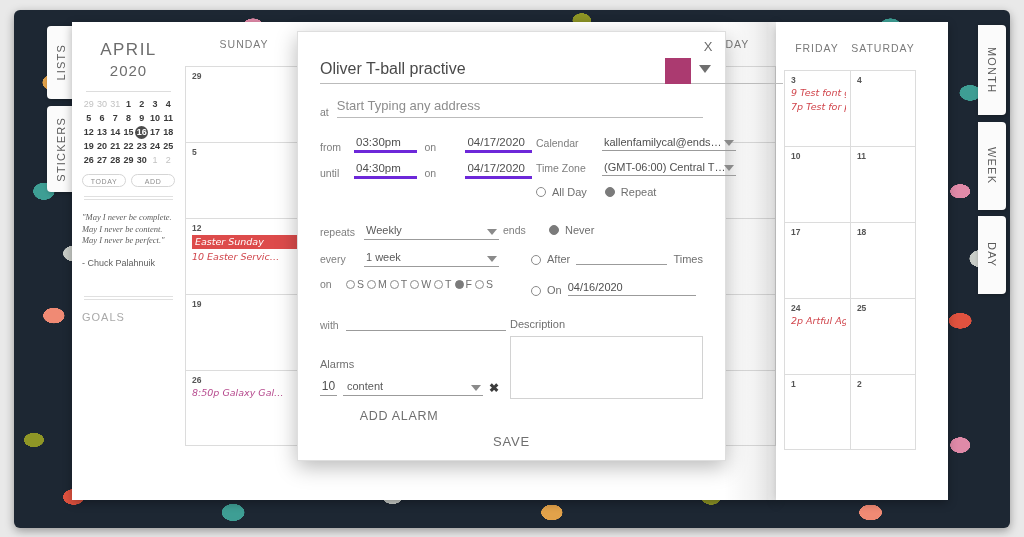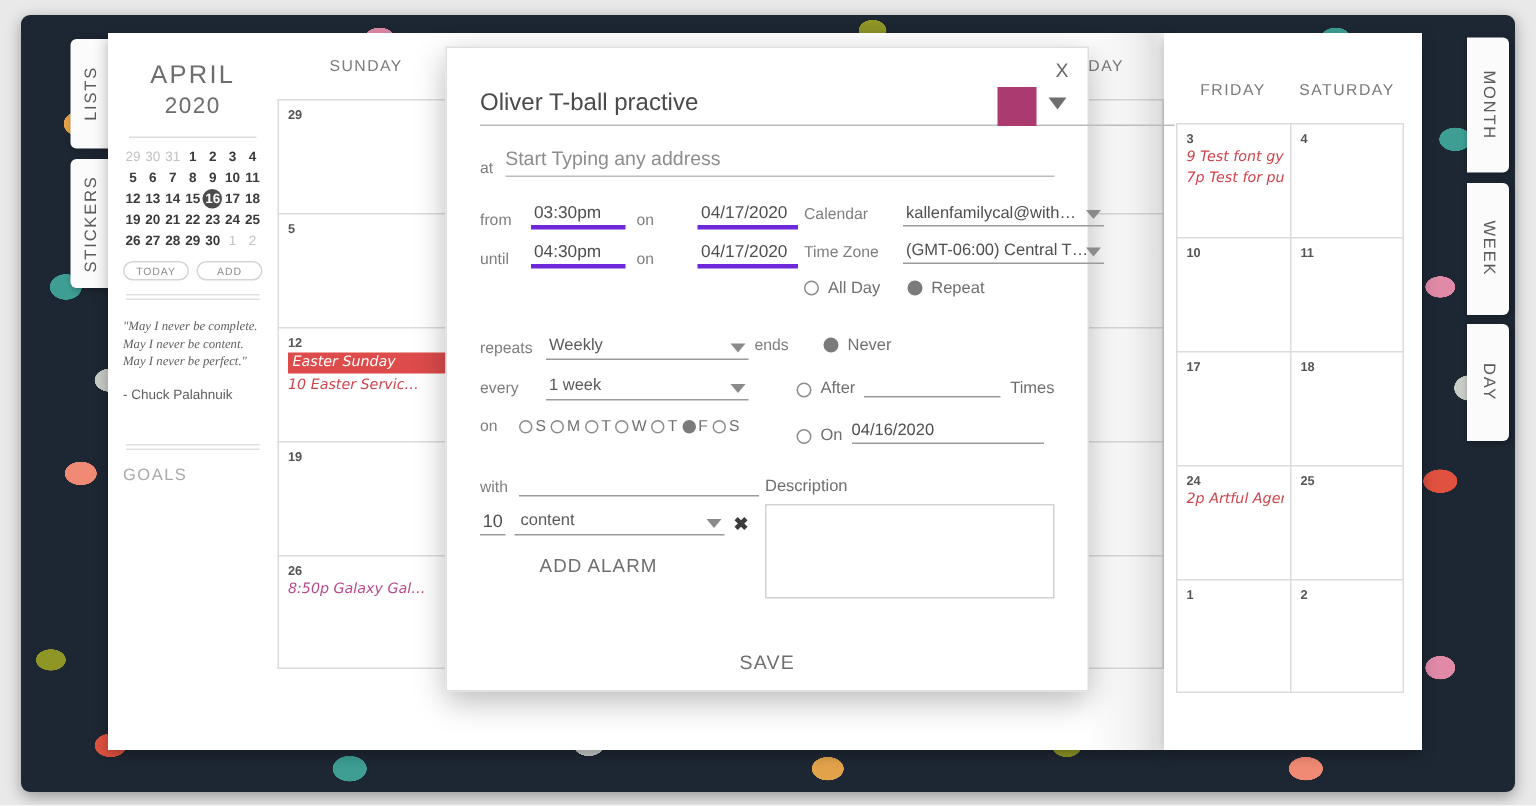--- a/index.html
+++ b/index.html
@@ -161,21 +161,21 @@
   #quote-author { font-size: 9px; color: #5e5e5e; margin-top: 11px; }
   #goals-rule-1 { border-top: 1px solid #e0e0e0; margin: 28px 2px 2px 2px; }
   #goals-rule-2 { border-top: 1px solid #e0e0e0; margin: 0 2px 11px 2px; }
   #goals-label { font-size: 11px; color: #a9a9a9; letter-spacing: 1px; }
 
   
   #month-grid-left {
     position: absolute; left: 113px; top: 0; width: 591px; height: 478px;
   }
   #month-grid-right {
-    position: absolute; left: 8px; top: 16px; width: 152px; height: 478px;
+    position: absolute; left: 8px; top: 4px; width: 132px; height: 478px;
   }
   .dow-row { display: flex; height: 44px; align-items: center; }
   .dow {
     text-align: center; font-size: 10.5px; color: #7a7a7a; letter-spacing: 1px;
   }
   .week-row { display: flex; }
   .cell {
     border: 1px solid #dcdcdc; border-right: none; border-bottom: none;
     height: 76px; padding: 4px 4px 0 6px; background: #fff; overflow: hidden;
   }
@@ -568,21 +568,21 @@
           <div class="u-field time-f">04:30pm</div>
           <div class="lbl on-lbl">on</div>
           <div class="u-field date-f">04/17/2020</div>
         </div>
       </div>
 
       <div id="col-right">
         <div class="rt-row">
           <div class="lbl">Calendar</div>
           <div class="sel-field">
-            <span>kallenfamilycal@with…</span>
+            <span>kallenfamilycal@ends…</span>
             <span class="caret"></span>
           </div>
         </div>
         <div class="rt-row">
           <div class="lbl">Time Zone</div>
           <div class="sel-field">
             <span>(GMT-06:00) Central T…</span>
             <span class="caret"></span>
           </div>
         </div>
@@ -667,20 +667,21 @@
         </div>
       </div>
     </div>
 
     <div id="bottom-cols">
       <div id="bc-left">
         <div id="with-row">
           <div class="lbl">with</div>
           <div id="with-blank"></div>
         </div>
+        <div id="alarms-lbl">Alarms</div>
         <div id="alarm-row">
           <div id="alarm-num">10</div>
           <div id="alarm-unit">
             <span>content</span>
             <span class="caret"></span>
           </div>
           <div id="alarm-x">✖</div>
         </div>
         <div id="add-alarm">ADD ALARM</div>
       </div>

